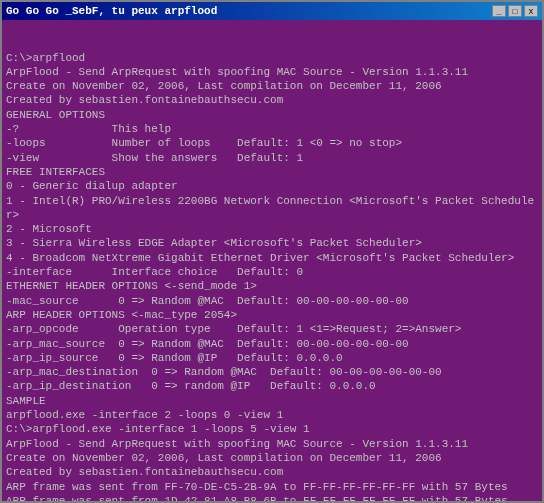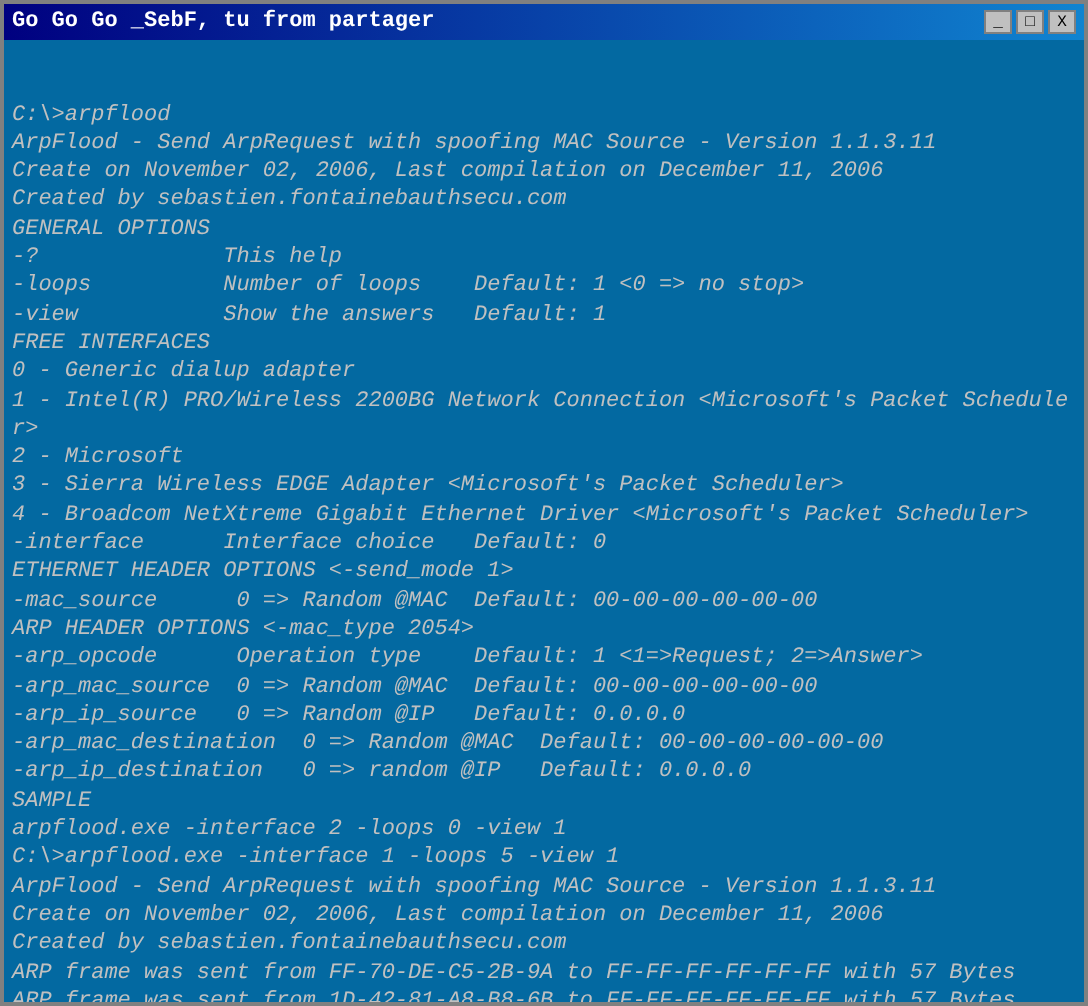--- a/index.html
+++ b/index.html
@@ -51,43 +51,42 @@
       font-size: 8px;
       color: #000;
       display: flex;
       align-items: center;
       justify-content: center;
       cursor: pointer;
       font-family: 'Courier New', monospace;
     }
 
     .terminal-content {
-      background: #0369a1;
+      background: #701a75;
       flex: 1;
       padding: 2px 4px;
       overflow: hidden;
       color: #c0c0c0;
       font-family: 'Courier New', Courier, monospace;
       font-size: 11px;
       line-height: 1.3;
       white-space: pre;
-      font-style: italic;
     }
 
     .line {
       display: block;
       white-space: pre;
     }
   </style>
 </head>
 <body>
 
 <div class="window">
   <div class="title-bar">
-    <span class="title-bar-text">Go Go Go _SebF, tu from partager</span>
+    <span class="title-bar-text">Go Go Go _SebF, tu peux arpflood</span>
     <div class="title-bar-buttons">
       <div class="title-bar-btn">_</div>
       <div class="title-bar-btn">□</div>
       <div class="title-bar-btn">X</div>
     </div>
   </div>
   <div class="terminal-content" id="terminal-output">
   <span class="line">C:\&gt;arpflood</span><span class="line"></span><span class="line">ArpFlood - Send ArpRequest with spoofing MAC Source - Version 1.1.3.11</span><span class="line">Create on November 02, 2006, Last compilation on December 11, 2006</span><span class="line">Created by sebastien.fontainebauthsecu.com</span><span class="line"></span><span class="line">GENERAL OPTIONS</span><span class="line">-?              This help</span><span class="line">-loops          Number of loops    Default: 1 &lt;0 =&gt; no stop&gt;</span><span class="line">-view           Show the answers   Default: 1</span><span class="line"></span><span class="line">FREE INTERFACES</span><span class="line">0 - Generic dialup adapter</span><span class="line">1 - Intel(R) PRO/Wireless 2200BG Network Connection &lt;Microsoft's Packet Schedule</span><span class="line">r&gt;</span><span class="line">2 - Microsoft</span><span class="line">3 - Sierra Wireless EDGE Adapter &lt;Microsoft's Packet Scheduler&gt;</span><span class="line">4 - Broadcom NetXtreme Gigabit Ethernet Driver &lt;Microsoft's Packet Scheduler&gt;</span><span class="line">-interface      Interface choice   Default: 0</span><span class="line"></span><span class="line">ETHERNET HEADER OPTIONS &lt;-send_mode 1&gt;</span><span class="line">-mac_source      0 =&gt; Random @MAC  Default: 00-00-00-00-00-00</span><span class="line"></span><span class="line">ARP HEADER OPTIONS &lt;-mac_type 2054&gt;</span><span class="line">-arp_opcode      Operation type    Default: 1 &lt;1=&gt;Request; 2=&gt;Answer&gt;</span><span class="line">-arp_mac_source  0 =&gt; Random @MAC  Default: 00-00-00-00-00-00</span><span class="line">-arp_ip_source   0 =&gt; Random @IP   Default: 0.0.0.0</span><span class="line">-arp_mac_destination  0 =&gt; Random @MAC  Default: 00-00-00-00-00-00</span><span class="line">-arp_ip_destination   0 =&gt; random @IP   Default: 0.0.0.0</span><span class="line"></span><span class="line">SAMPLE</span><span class="line">arpflood.exe -interface 2 -loops 0 -view 1</span><span class="line"></span><span class="line">C:\&gt;arpflood.exe -interface 1 -loops 5 -view 1</span><span class="line"></span><span class="line">ArpFlood - Send ArpRequest with spoofing MAC Source - Version 1.1.3.11</span><span class="line">Create on November 02, 2006, Last compilation on December 11, 2006</span><span class="line">Created by sebastien.fontainebauthsecu.com</span><span class="line"></span><span class="line">ARP frame was sent from FF-70-DE-C5-2B-9A to FF-FF-FF-FF-FF-FF with 57 Bytes</span><span class="line">ARP frame was sent from 1D-42-81-A8-B8-6B to FF-FF-FF-FF-FF-FF with 57 Bytes</span><span class="line"></span></div>
 </div>
 

